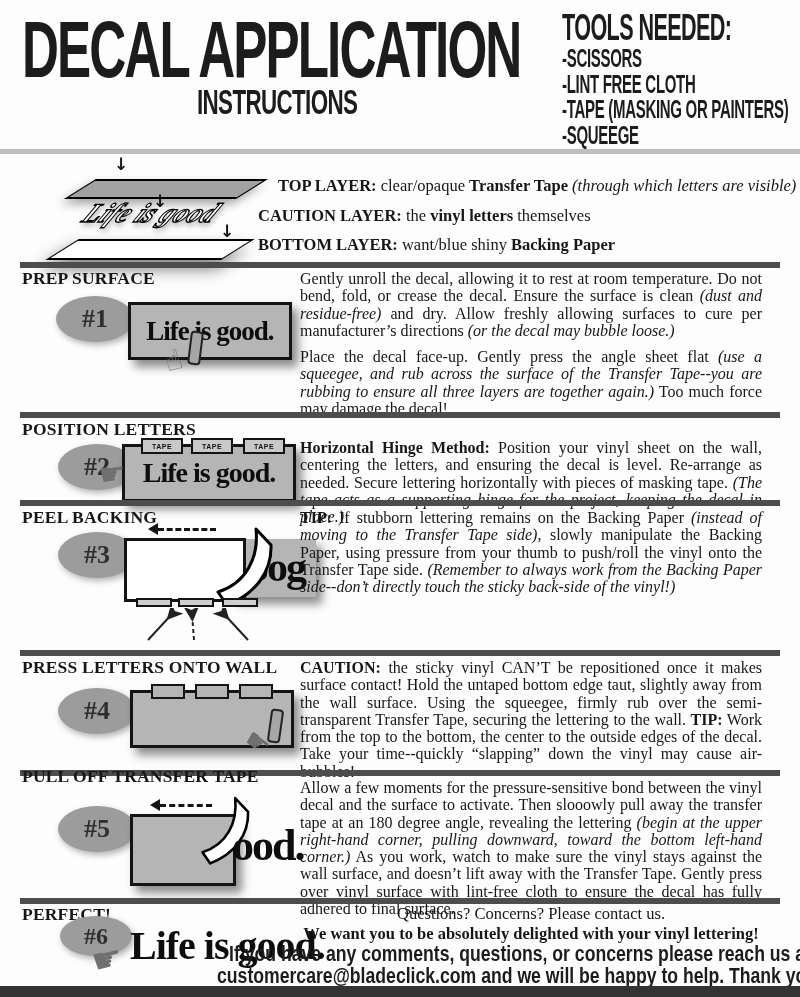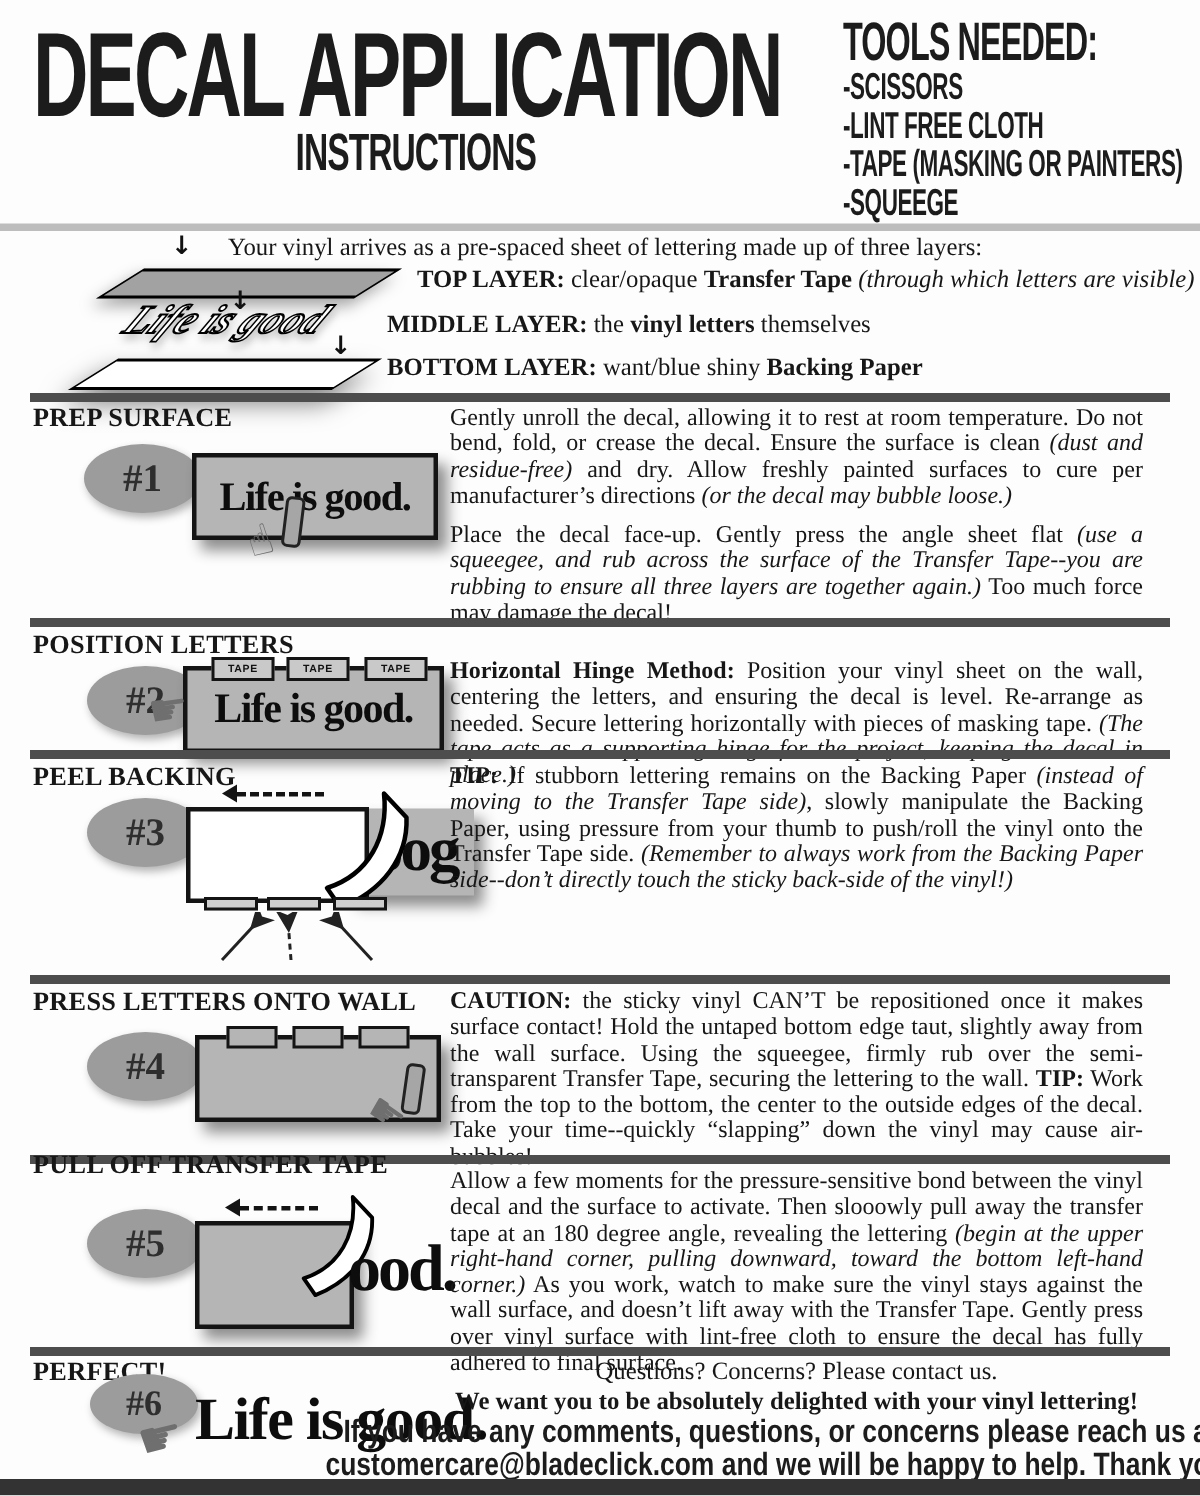--- a/index.html
+++ b/index.html
@@ -72,43 +72,42 @@
   <div class="tools">
     <div class="tools-heading">TOOLS NEEDED:</div>
     <div class="tools-item">-SCISSORS</div>
     <div class="tools-item">-LINT FREE CLOTH</div>
     <div class="tools-item">-TAPE (MASKING OR PAINTERS)</div>
     <div class="tools-item">-SQUEEGE</div>
   </div>
 
   <div class="lightrule" style="top:149px;"></div>
 
-  <div class="lead">Your vinyl arrives as a pre-spaced sheet of lettering made up of three layers:</div>
 
   <div class="down-arrow" style="left:114px;top:154px;">↓</div>
   <div class="sheet" style="left:80px;top:179px;width:168px;height:16px;background:#a2a2a2;transform:skewX(-58deg);box-shadow:4px 5px 7px rgba(0,0,0,.35);"></div>
   <div class="down-arrow" style="left:153px;top:191px;">↓</div>
   <div class="script-decal" style="left:86px;top:198px;">Life is good</div>
   <div class="down-arrow" style="left:220px;top:221px;">↓</div>
   <div class="sheet" style="left:62px;top:239px;width:172px;height:17px;background:#fff;transform:skewX(-58deg);box-shadow:8px 9px 12px rgba(0,0,0,.5);"></div>
 
   <div class="layer-line" style="top:176px;margin-left:20px;"><span class="b">TOP LAYER:</span><span> clear/opaque </span><span class="b">Transfer Tape</span><span> </span><span class="i">(through which letters are visible)</span></div>
-  <div class="layer-line" style="top:206px;"><span class="b">MIDDLE LAYER:</span><span> the </span><span class="b">vinyl letters</span><span> themselves</span></div>
+  <div class="layer-line" style="top:206px;"><span class="b">CAUTION LAYER:</span><span> the </span><span class="b">vinyl letters</span><span> themselves</span></div>
   <div class="layer-line" style="top:235px;"><span class="b">BOTTOM LAYER:</span><span> want/blue shiny </span><span class="b">Backing Paper</span></div>
 
   <div class="rule" style="top:262px;"></div>
   <div class="sec-head" style="top:268px;">PREP SURFACE</div>
   <div class="badge" style="left:56px;top:296px;">#1</div>
   <div class="decal-box" style="left:128px;top:302px;width:158px;height:52px;">
     <span class="logo-text" style="font-size:27px;">Life is good.</span>
     <div class="squeegee" style="left:58px;top:26px;transform:rotate(7deg);"></div>
     <div class="hand" style="left:34px;top:42px;font-size:28px;transform:rotate(-18deg);">☝</div>
   </div>
   <div class="para-col" style="top:270px;">
-    <p><span>Gently unroll the decal, allowing it to rest at room temperature. Do not bend, fold, or crease the decal. Ensure the surface is clean </span><span class="i">(dust and residue-free)</span><span> and dry. Allow freshly painted surfaces to cure per manufacturer’s directions </span><span class="i">(or the decal may bubble loose.)</span></p>
+    <p><span>Gently unroll the decal, allowing it to rest at room temperature. Do not bend, fold, or crease the decal. Ensure the surface is clean </span><span class="i">(dust and residue-free)</span><span> and dry. Allow freshly allowing surfaces to cure per manufacturer’s directions </span><span class="i">(or the decal may bubble loose.)</span></p>
     <p><span>Place the decal face-up. Gently press the angle sheet flat </span><span class="i">(use a squeegee, and rub across the surface of the Transfer Tape--you are rubbing to ensure all three layers are together again.)</span><span> Too much force may damage the decal!</span></p>
   </div>
 
   <div class="rule" style="top:412px;"></div>
   <div class="sec-head" style="top:419px;">POSITION LETTERS</div>
   <div class="badge" style="left:58px;top:444px;">#2</div>
   <div class="decal-box" style="left:122px;top:444px;width:168px;height:52px;">
     <span class="logo-text" style="font-size:28px;">Life is good.</span>
     <div class="tape-tab" style="left:16px;top:-9px;width:38px;height:12px;">TAPE</div>
     <div class="tape-tab" style="left:66px;top:-9px;width:38px;height:12px;">TAPE</div>

